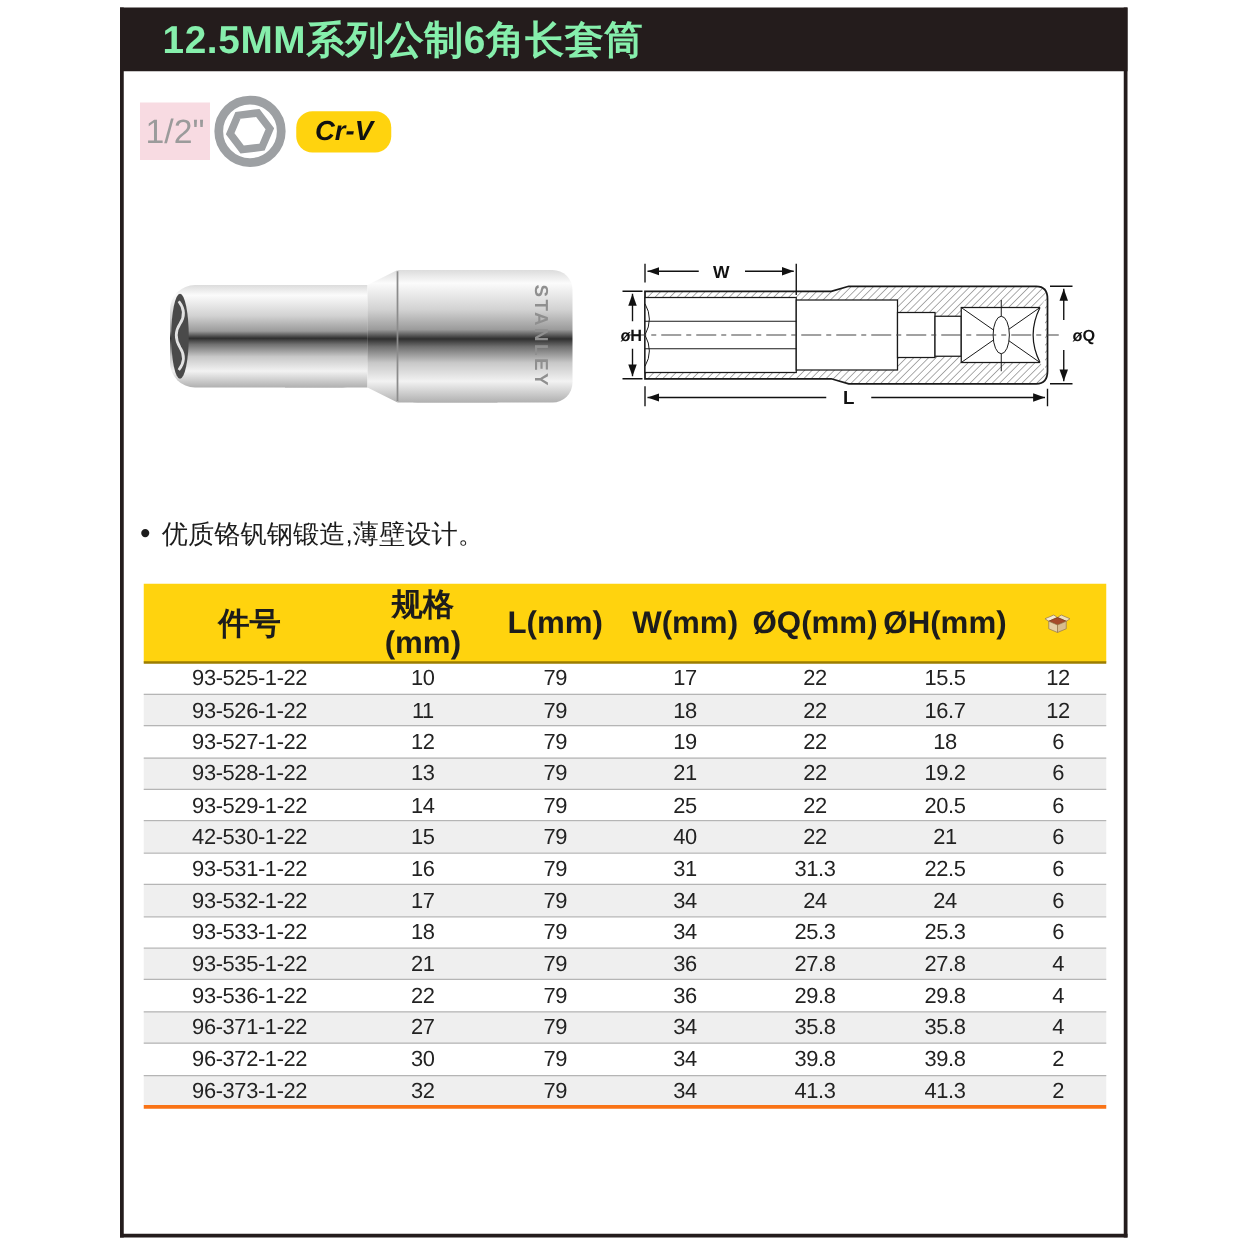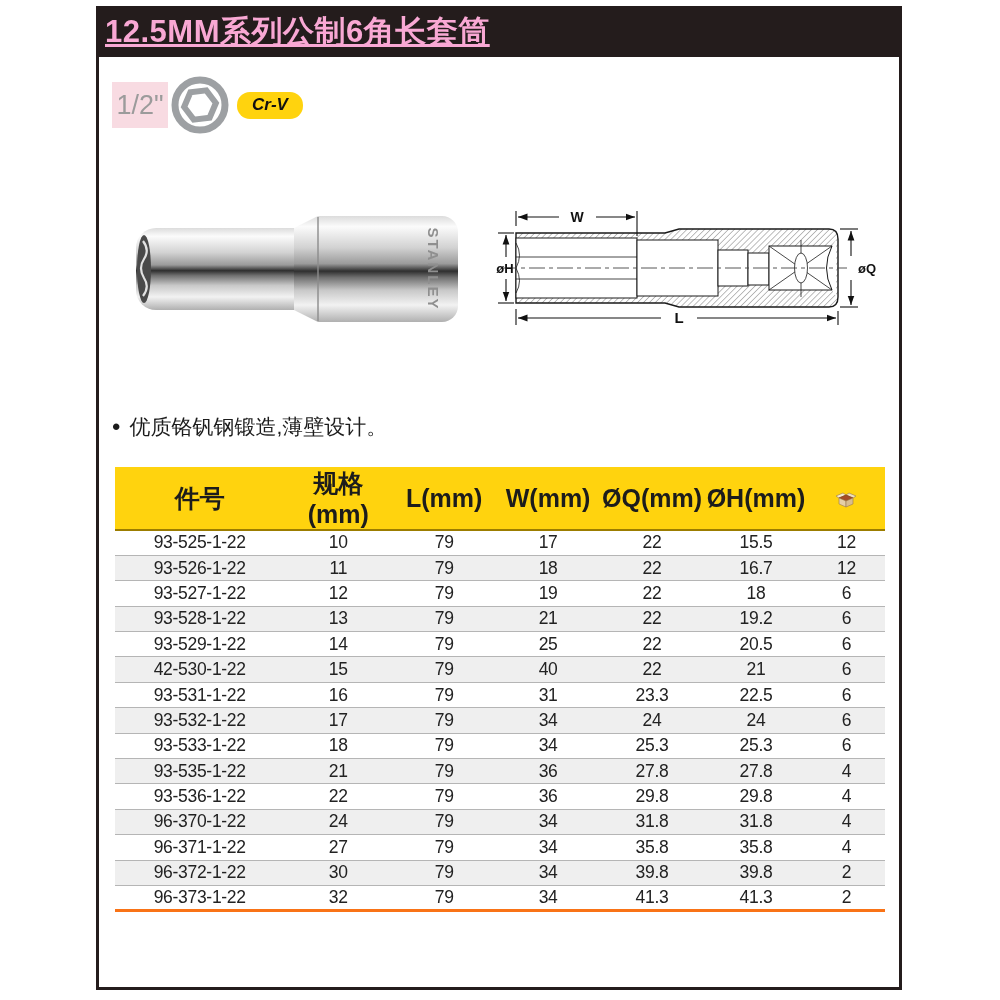--- a/index.html
+++ b/index.html
@@ -5,30 +5,30 @@
   * { margin:0; padding:0; box-sizing:border-box; }
   html,body { width:1000px; height:1000px; background:#fff;
     font-family:"Liberation Sans", sans-serif; color:#1c1c1c; }
   .page { position:relative; width:1000px; height:1000px; background:#fff; overflow:hidden; }
 
   .frame { position:absolute; left:96px; top:6px; width:806px; height:984px;
     border:3px solid #241c1c; border-top:none; background:#fff; }
 
   .titlebar { position:absolute; left:-3px; top:0; width:806px; height:51px;
     background:#241c1c; display:flex; align-items:center; }
-  .titlebar h1 { color:#f9a8d4; font-size:31px; font-weight:bold; padding-left:9px;
-    letter-spacing:0.5px; white-space:nowrap;text-decoration:underline; }
+  .titlebar h1 { color:#86efac; font-size:31px; font-weight:bold; padding-left:34px;
+    letter-spacing:0.5px; white-space:nowrap; }
 
   .badge-row { position:absolute; left:13px; top:70px; height:58px;
     display:flex; align-items:center; }
   .drive-badge { width:56px; height:46px; background:#f8dbe2; color:#9b9b9b;
     font-size:27px; display:flex; align-items:center; justify-content:center; }
   .hex-badge { margin-left:3px; width:58px; height:58px; }
   .crv-badge { margin-left:8px; background:#ffd30e; color:#111; border-radius:13px;
-    padding:3px 15px 4px; font-size:17px; font-weight:bold; font-style:italic; }
+    padding:3px 15px 4px; font-size:22px; font-weight:bold; font-style:italic; }
 
   .photo { position:absolute; left:29px; top:196px; }
   .drawing { position:absolute; left:396px; top:189px; }
 
   .bullet-line { position:absolute; left:13px; top:407px; display:flex;
     align-items:center; font-size:21px; }
   .bullet-dot { font-size:24px; margin-right:9px; line-height:1; }
 
   .spec-table { position:absolute; left:16px; top:461px; width:770px;
     border-collapse:collapse; table-layout:fixed; }
@@ -235,21 +235,21 @@
             <td>40</td>
             <td>22</td>
             <td>21</td>
             <td>6</td>
           </tr>
           <tr>
             <td>93-531-1-22</td>
             <td>16</td>
             <td>79</td>
             <td>31</td>
-            <td>23.3</td>
+            <td>31.3</td>
             <td>22.5</td>
             <td>6</td>
           </tr>
           <tr>
             <td>93-532-1-22</td>
             <td>17</td>
             <td>79</td>
             <td>34</td>
             <td>24</td>
             <td>24</td>
@@ -276,29 +276,20 @@
           <tr>
             <td>93-536-1-22</td>
             <td>22</td>
             <td>79</td>
             <td>36</td>
             <td>29.8</td>
             <td>29.8</td>
             <td>4</td>
           </tr>
           <tr>
-            <td>96-370-1-22</td>
-            <td>24</td>
-            <td>79</td>
-            <td>34</td>
-            <td>31.8</td>
-            <td>31.8</td>
-            <td>4</td>
-          </tr>
-          <tr>
             <td>96-371-1-22</td>
             <td>27</td>
             <td>79</td>
             <td>34</td>
             <td>35.8</td>
             <td>35.8</td>
             <td>4</td>
           </tr>
           <tr>
             <td>96-372-1-22</td>

